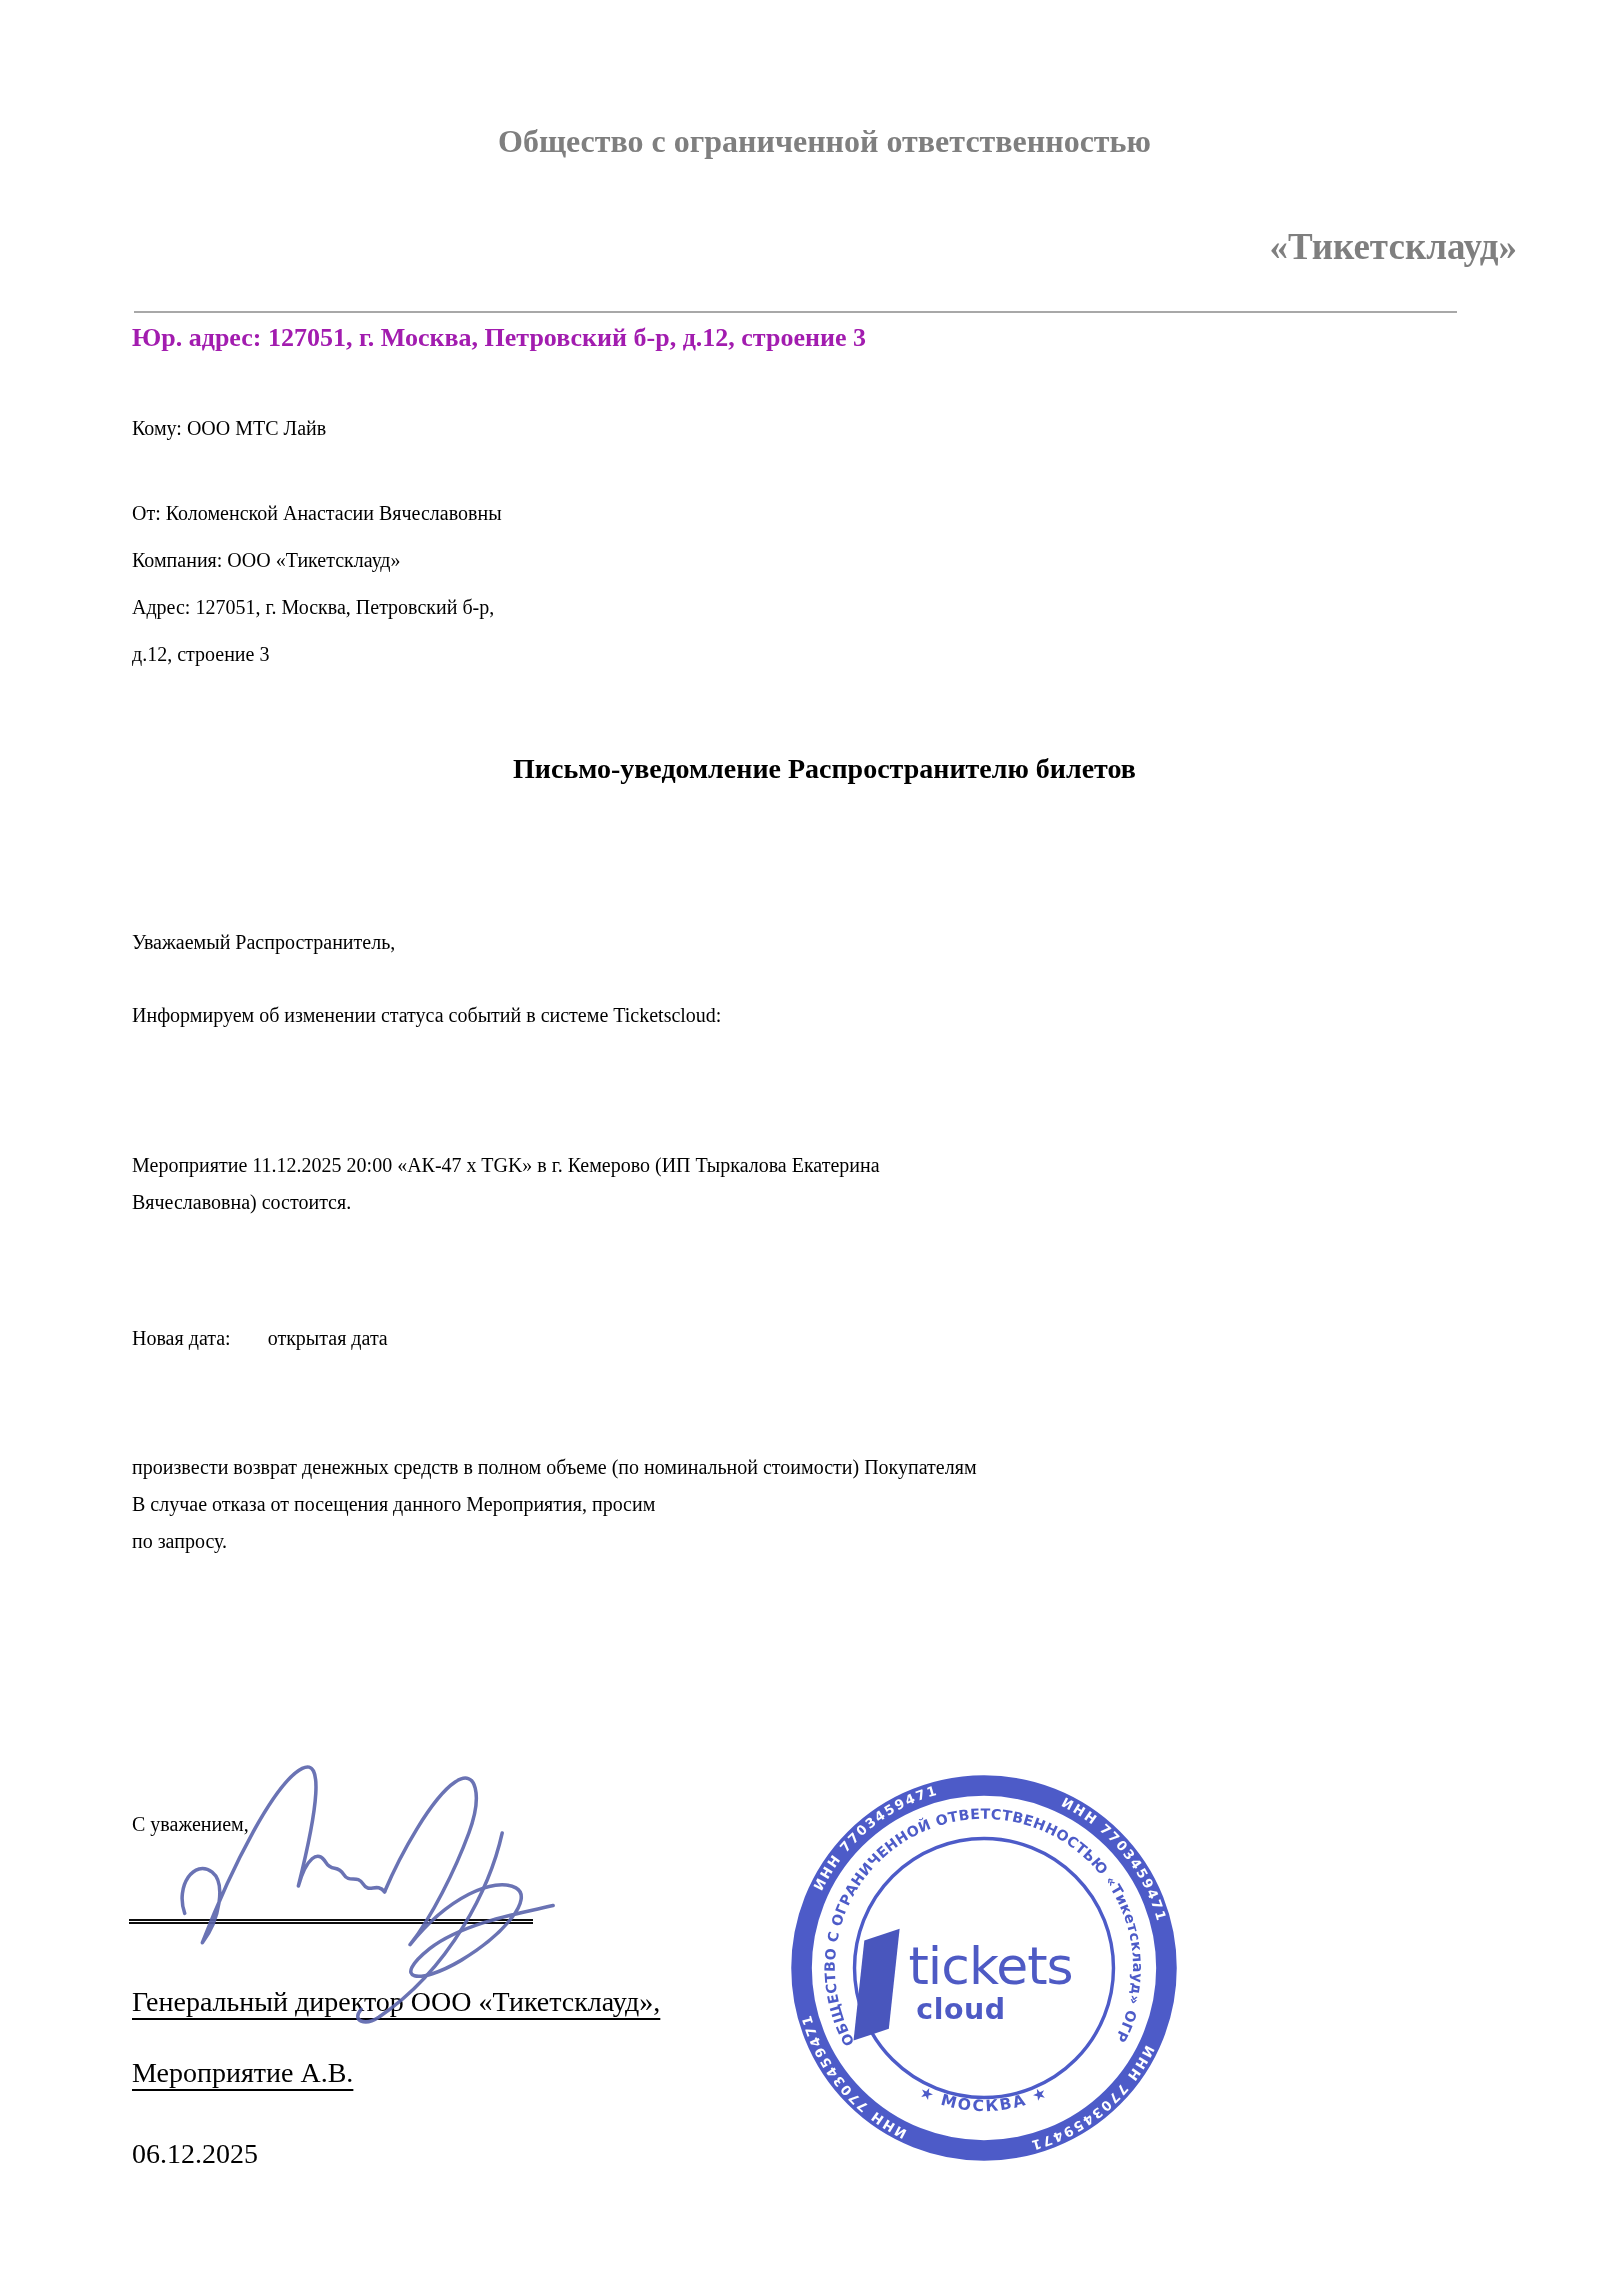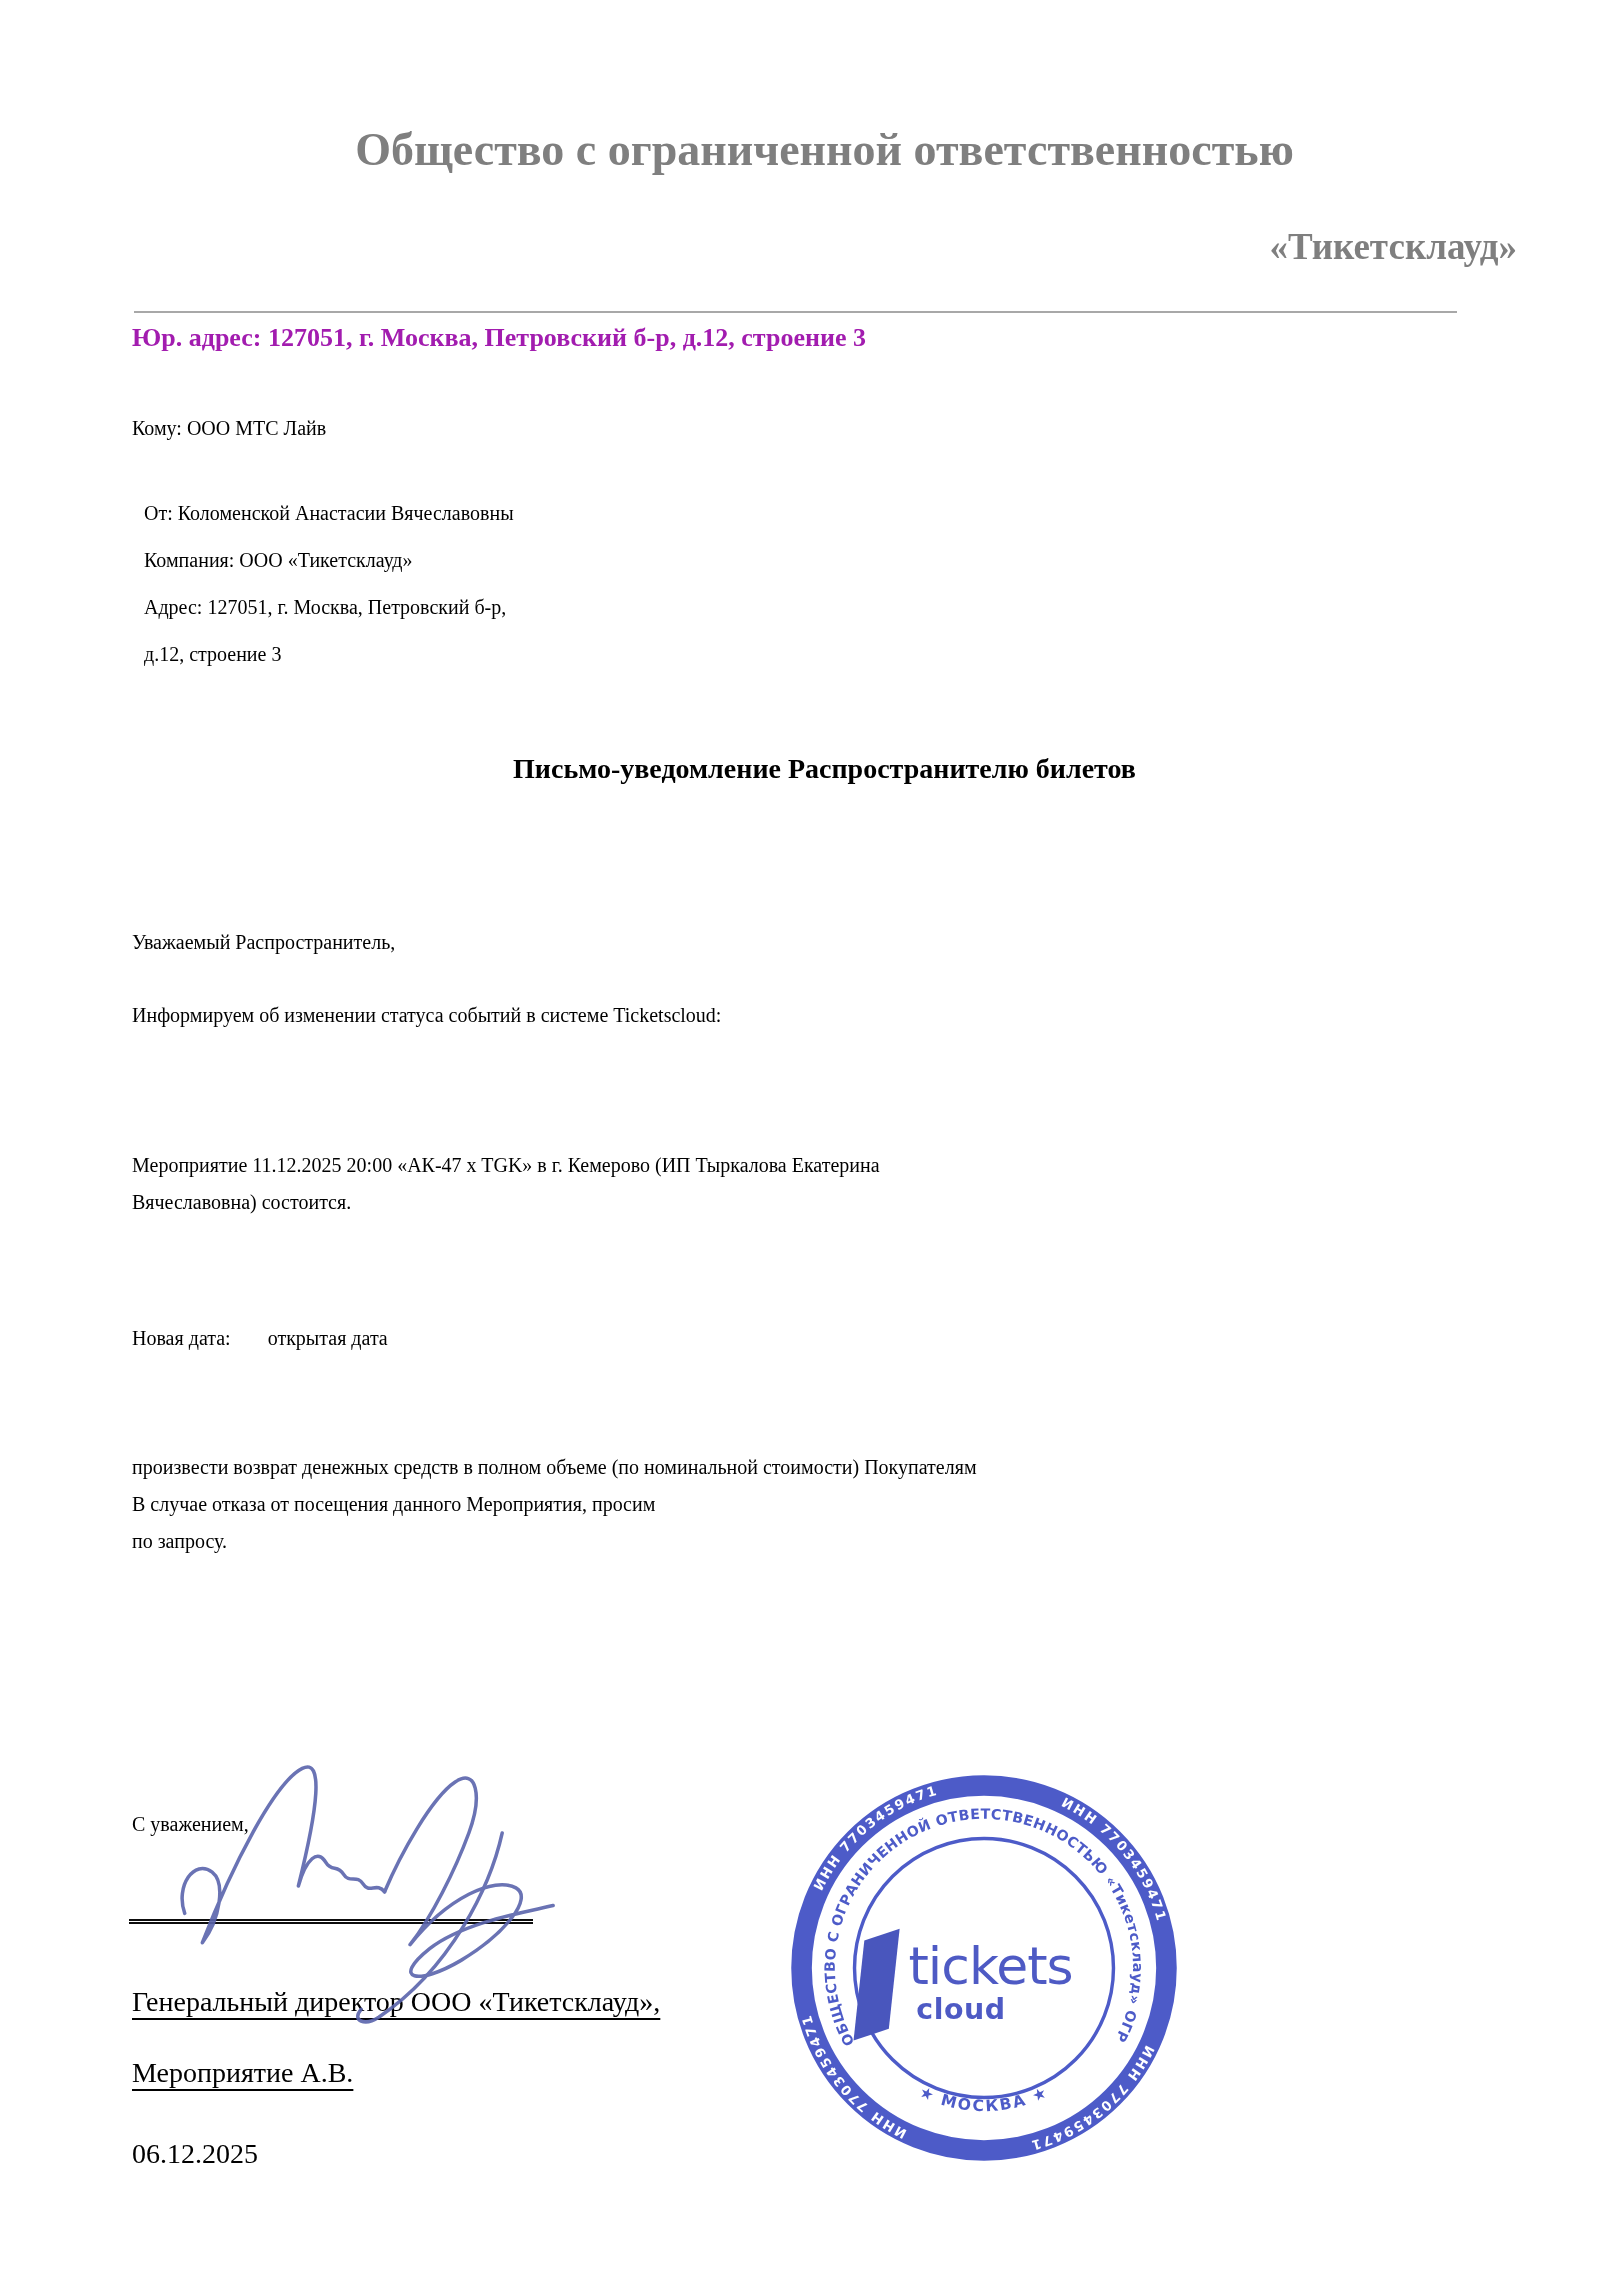--- a/index.html
+++ b/index.html
@@ -8,38 +8,38 @@
     width: 1620px;
     height: 2293px;
     background: #ffffff;
     font-family: "Liberation Serif", "DejaVu Serif", serif;
     color: #000000;
     overflow: hidden;
   }
   
   .lh-line1 {
     position: absolute; left: 132px; width: 1385px; top: 123px;
-    text-align: center; font-size: 46px; font-weight: bold; color: #7f7f7f;
+    text-align: center; font-size: 32px; font-weight: bold; color: #7f7f7f;
   }
   .lh-line2 {
     position: absolute; left: 132px; width: 1385px; top: 225px;
     text-align: right; font-size: 37px; font-weight: bold; color: #7f7f7f;
   }
   .lh-divider {
     position: absolute; left: 134px; width: 1323px; top: 311px;
     border-top: 2px solid #a8a8a8; height: 0;
   }
   .lh-legal {
     position: absolute; left: 132px; width: 1385px; top: 323px;
     font-size: 26px; font-weight: bold; color: #a21caf;
   }
   
   .txt { position: absolute; left: 132px; font-size: 20px; line-height: 37px; }
   .to        { top: 410px; }
-  .sender    { top: 490px; line-height: 47px; margin-left: 12px; }
+  .sender    { top: 490px; line-height: 47px; }
   .doc-title {
     position: absolute; left: 132px; width: 1385px; top: 753px;
     text-align: center; font-size: 28px; font-weight: bold;
   }
   .greeting  { top: 924px; }
   .intro     { top: 997px; }
   .event     { top: 1147px; width: 1392px; }
   .newdate   { top: 1320px; }
   .newdate .nd-value { display: inline-block; margin-left: 37px; }
   .refund    { top: 1449px; width: 1421px; }

